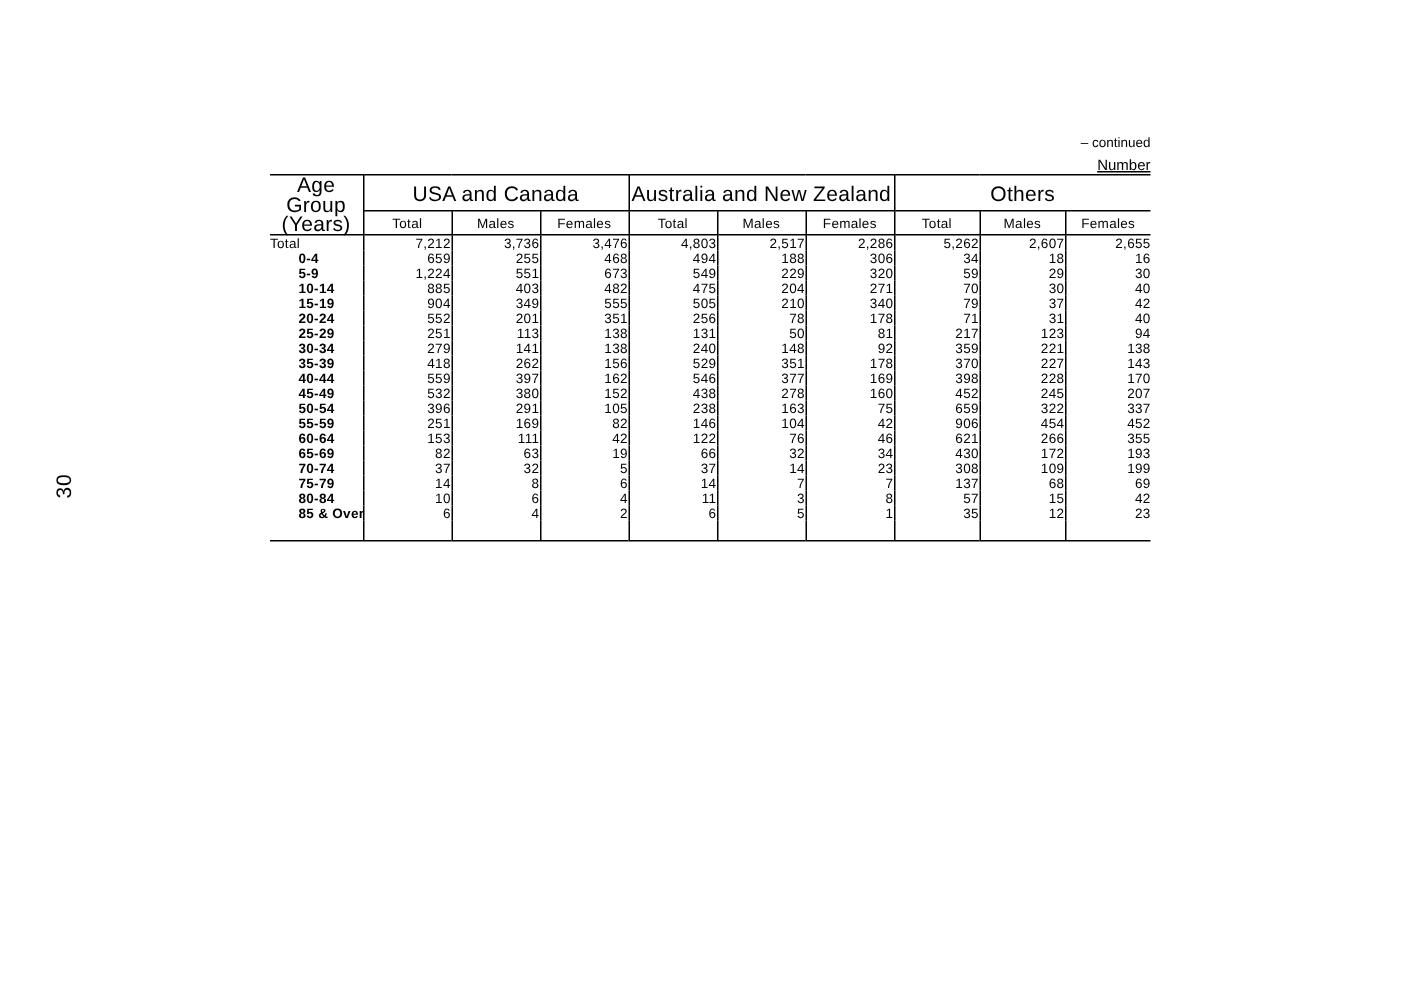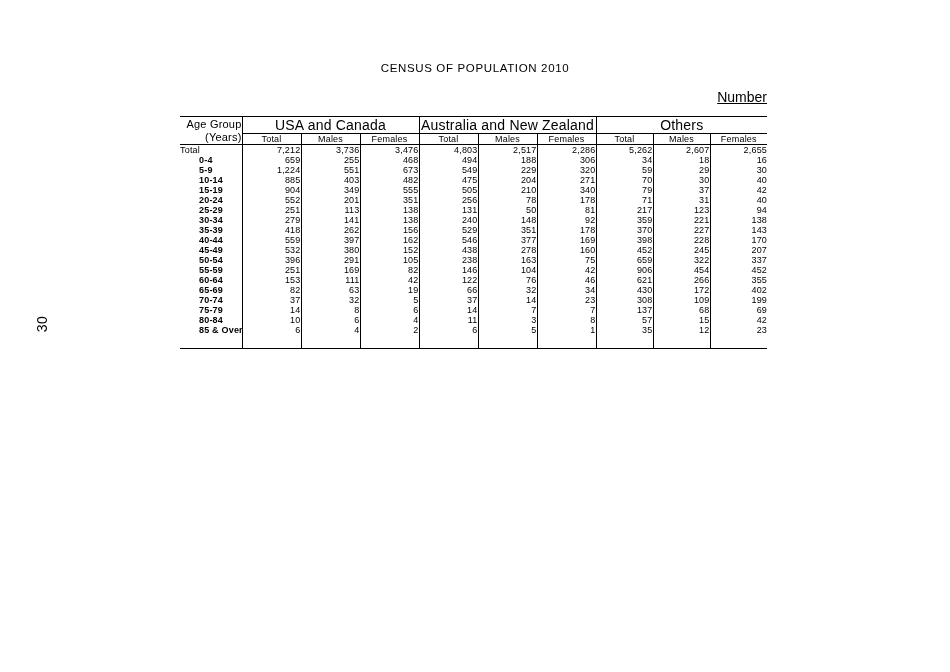--- a/index.html
+++ b/index.html
@@ -57,21 +57,21 @@
     left: 180px;
     top: 88px;
     width: 587px;
     text-align: right;
   }
   .note-continued {
     font-size: 9px;
     line-height: 14px;
   }
   .note-units {
-    font-size: 14px;
+    font-size: 10px;
     line-height: 14px;
     margin-top: 2px;
     text-decoration: underline;
   }
 
   
   .table-wrap {
     position: absolute;
     left: 180px;
     top: 116px;
@@ -93,22 +93,22 @@
   
   .rule-top td { border-top: 1.6px solid #000; }
   .rule-bottom td { border-bottom: 1.6px solid #000; }
   .hdr-grp td { border-bottom: 0.8px solid #000; }
   .hdr-sub td { border-bottom: 1.2px solid #000; }
 
   .vline { border-right: 0.9px solid #000; }
 
   
   .agegrp-head {
-    text-align: right;
-    font-size: 11px;
+    text-align: center;
+    font-size: 14px;
     line-height: 13px;
     padding: 4px 0 3px 0;
     letter-spacing: 0.2px;
   }
   .grp-head {
     text-align: center;
     font-size: 14px;
     padding: 4px 0 3px 0;
     letter-spacing: 0.2px;
   }
@@ -136,24 +136,24 @@
     font-variant-numeric: tabular-nums;
   }
   .spacer-row td { height: 13px; }
 </style>
 </head>
 <body>
 
 <div class="page-number">30</div>
 
 <div class="titles">
-  <div class="title-main">CENSUS OF POPULATION 2010</div>
 </div>
 
 <div class="notes">
+  <div class="note-continued">– continued</div>
   <div class="note-units">Number</div>
 </div>
 
 <div class="table-wrap">
   <table class="census">
     <colgroup>
       <col style="width:62px">
       <col style="width:59px">
         <col style="width:59px">
         <col style="width:59px">
@@ -358,21 +358,21 @@
         <tr>
           <td class="row-cell-label vline indent">65-69</td>
           <td class="row-cell-num vline">82</td>
           <td class="row-cell-num vline">63</td>
           <td class="row-cell-num vline">19</td>
           <td class="row-cell-num vline">66</td>
           <td class="row-cell-num vline">32</td>
           <td class="row-cell-num vline">34</td>
           <td class="row-cell-num vline">430</td>
           <td class="row-cell-num vline">172</td>
-          <td class="row-cell-num">402</td>
+          <td class="row-cell-num">193</td>
         </tr>
         <tr>
           <td class="row-cell-label vline indent">70-74</td>
           <td class="row-cell-num vline">37</td>
           <td class="row-cell-num vline">32</td>
           <td class="row-cell-num vline">5</td>
           <td class="row-cell-num vline">37</td>
           <td class="row-cell-num vline">14</td>
           <td class="row-cell-num vline">23</td>
           <td class="row-cell-num vline">308</td>

